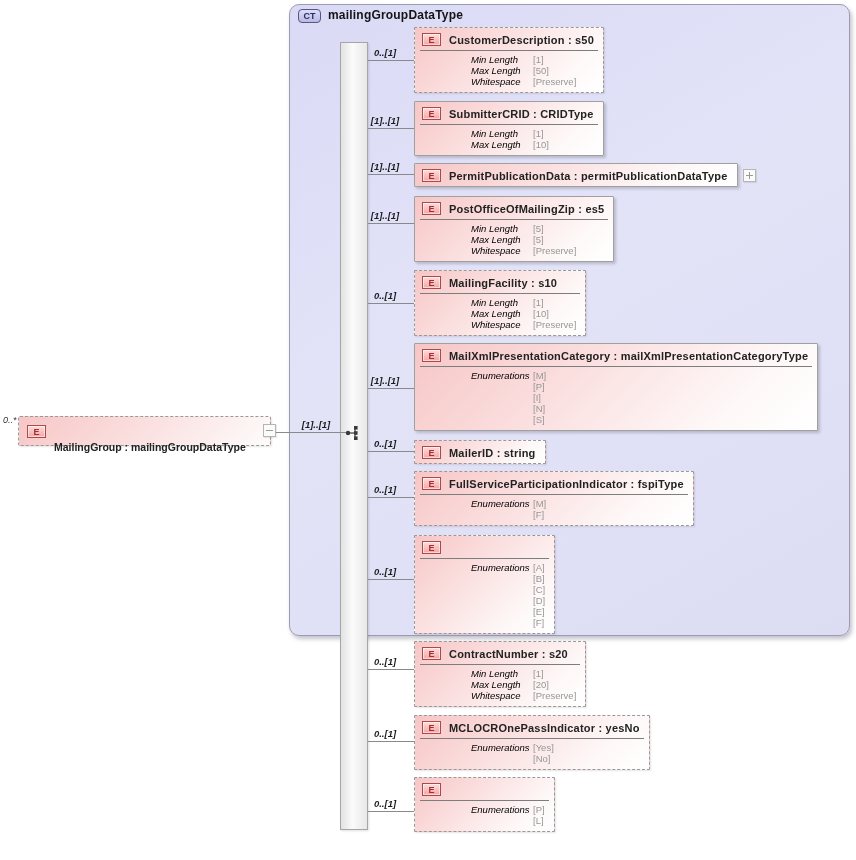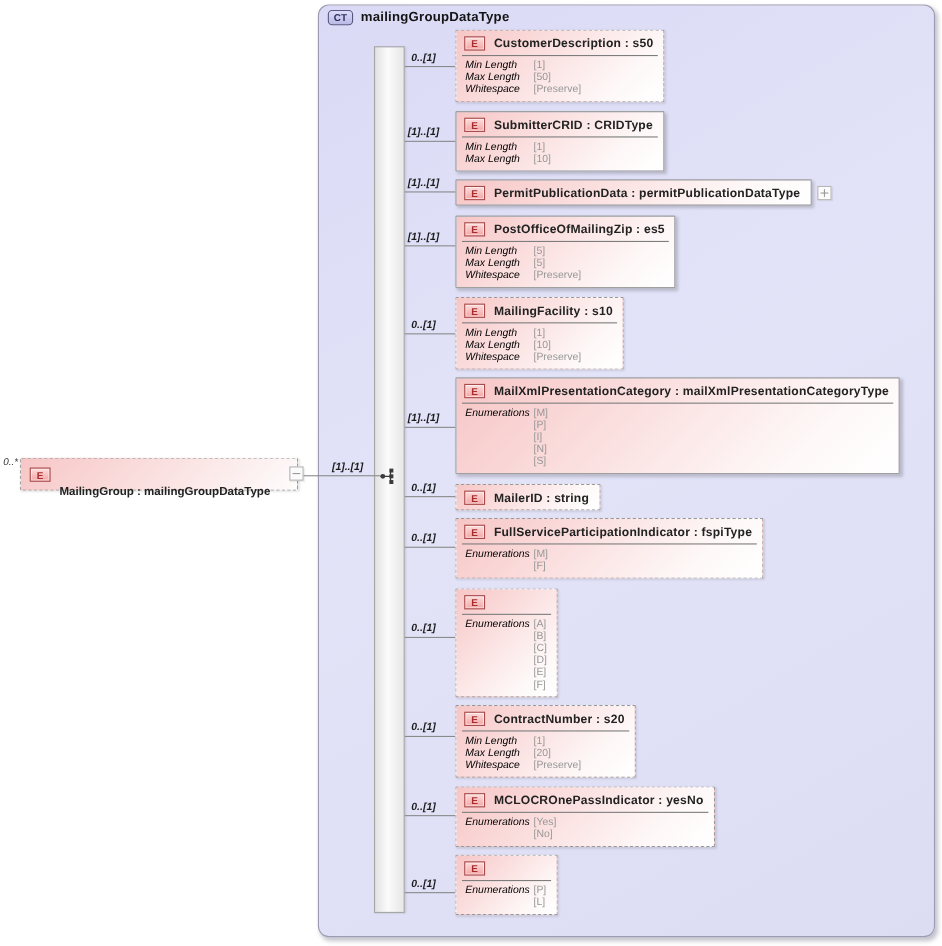--- a/index.html
+++ b/index.html
@@ -4,21 +4,21 @@
 <style>
   * { box-sizing: border-box; }
   html,body { margin:0; padding:0; }
   body {
     width:856px; height:860px; position:relative; background:#ffffff;
     font-family:"Liberation Sans", sans-serif; overflow:hidden;
   }
 
   
   .ct {
-    position:absolute; left:289px; top:4px; width:561px; height:848px;
+    position:absolute; left:289px; top:4px; width:561px; height:632px;
     border:1px solid #9b9bb2; border-radius:10px;
     background:linear-gradient(150deg,#dadaf6 0%,#e3e3f8 45%,#dcdcf3 100%);
     box-shadow:2px 3px 4px rgba(80,80,110,0.35);
   }
   .ct-badge {
     position:absolute; left:8px; top:4px; width:23px; height:14px;
     border:1px solid #56567e; border-radius:4px;
     background:linear-gradient(180deg,#dcdcfa,#b9b9e6);
     color:#2e2e5e; font-size:9px; font-weight:bold; text-align:center; line-height:13px;
   }
@@ -54,21 +54,21 @@
     border:1px solid #aa4a4a;
     background:linear-gradient(180deg,#fddddd,#f3a6a6);
     color:#a82c2c; font-size:9px; font-weight:bold; text-align:center; line-height:12px;
     box-shadow:inset 0 0 0 1px rgba(255,255,255,0.55);
   }
   .el-title { font-size:11px; font-weight:bold; color:#222222; letter-spacing:.2px; white-space:nowrap; }
   .el-box.wrap { max-width:433px; }
   .el-box.wrap .el-title { white-space:normal; text-align:center; }
   .el-sep { height:1px; background:#7d7d7d; margin:0 5px; }
   .el-facets { padding:3px 9px 5px 8px; font-size:9.5px; line-height:11px; }
-  .facet-row { display:flex; }
+  .facet-row { display:flex;margin-left:48px; }
   .facet-name { flex:0 0 auto; width:62px; font-style:italic; color:#000; }
   .facet-vals { color:#979797; }
 
   
   .toggle {
     position:absolute; width:13px; height:13px;
     border:1px solid #b5b5b5; background:#fbfbfb; box-shadow:1px 1px 1px rgba(0,0,0,0.08);
   }
   .toggle::before { content:""; position:absolute; left:2px; right:2px; top:5px; height:1px; background:#9a9a9a; }
   .toggle.plus::after { content:""; position:absolute; top:2px; bottom:2px; left:5px; width:1px; background:#9a9a9a; }

